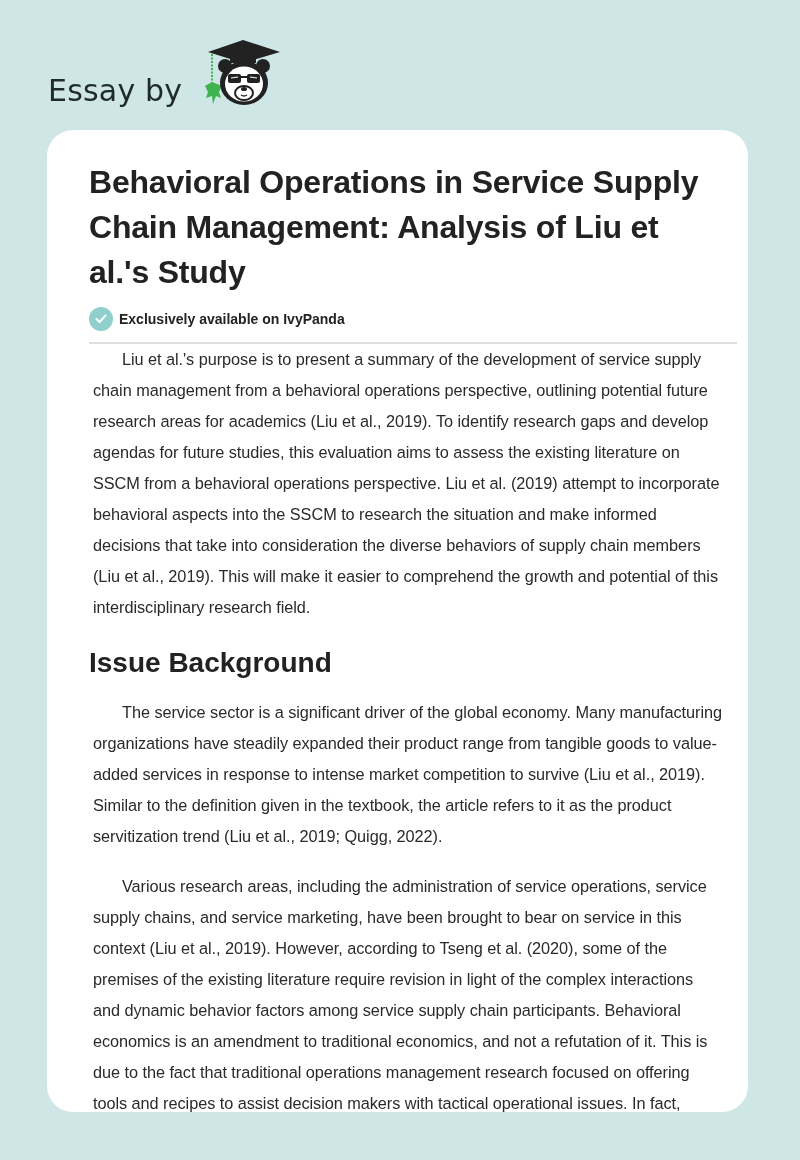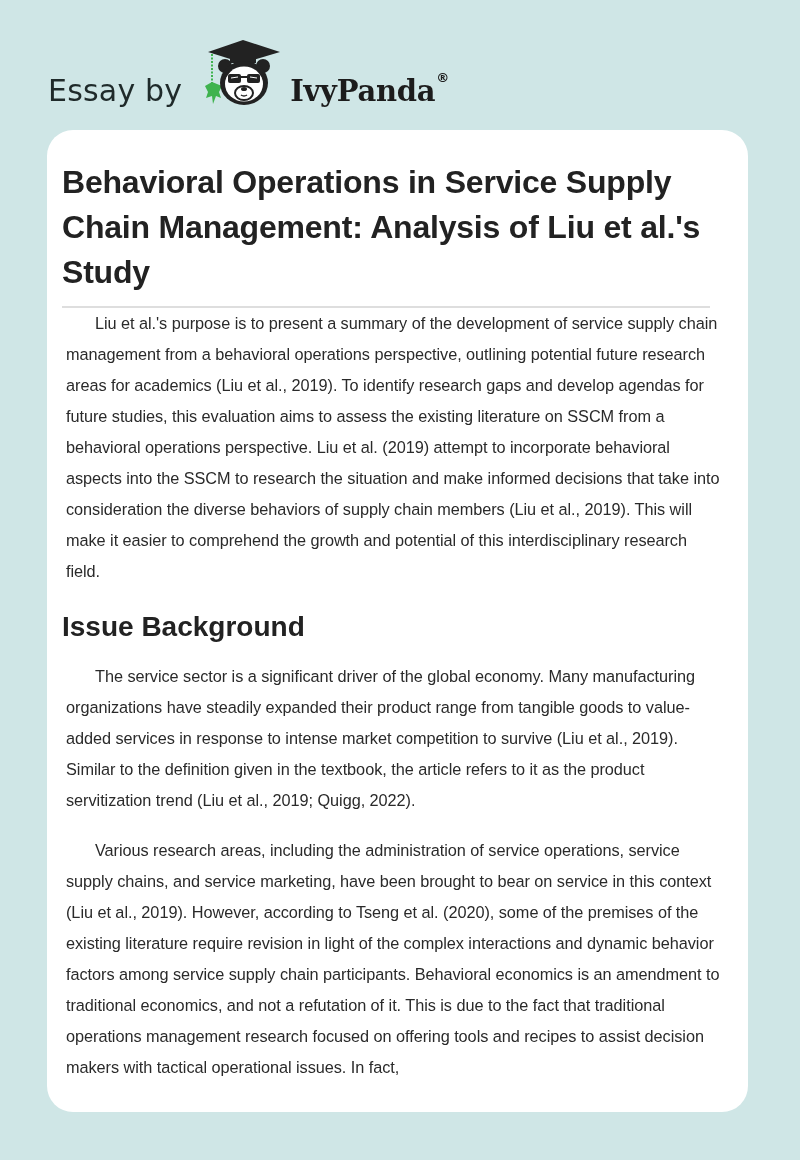--- a/index.html
+++ b/index.html
@@ -56,21 +56,21 @@
       position: absolute;
       left: 47px;
       top: 130px;
       width: 701px;
       height: 982px;
       background: #ffffff;
       border-radius: 26px;
       overflow: hidden;
     }
     .card-inner {
-      padding: 30px 26px 0 15px;
+      padding: 30px 26px 0 42px;
     }
     .title {
       font-family: "Liberation Sans", sans-serif;
       font-weight: bold;
       font-size: 32px;
       line-height: 45px;
       color: #222222;
       margin: 0;
       letter-spacing: -0.2px;
     }
@@ -143,27 +143,34 @@
       <rect x="47" y="38" width="13" height="9" rx="2" fill="#222"></rect>
       <line x1="41" y1="41" x2="47" y2="41" stroke="#222" stroke-width="2"></line>
       <line x1="31" y1="42" x2="38" y2="41" stroke="#ffffff" stroke-width="1"></line>
       <line x1="50" y1="41" x2="57" y2="42" stroke="#ffffff" stroke-width="1"></line>
 
       <ellipse cx="44" cy="57" rx="9" ry="7" fill="none" stroke="#222" stroke-width="2"></ellipse>
       <ellipse cx="44" cy="53" rx="3" ry="2" fill="#222"></ellipse>
       <path d="M41 59 Q44 61 47 59" stroke="#222" stroke-width="1.5" fill="none"></path>
     </svg>
   </span>
-  <span class="brand-name"><span>IvyPanda</span><span class="brand-reg">®</span></span>
 </div>
 
 <div class="card">
   <div class="card-inner">
     <h1 class="title">Behavioral Operations in Service Supply Chain Management: Analysis of Liu et al.'s Study</h1>
 
+    <div class="badge">
+      <span class="badge-icon">
+        <svg width="12" height="10" viewBox="0 0 12 10">
+          <path d="M1.5 5 L4.5 8 L10.5 1.5" stroke="#ffffff" stroke-width="2" fill="none" stroke-linecap="round" stroke-linejoin="round"></path>
+        </svg>
+      </span>
+      <span class="badge-text">Exclusively available on IvyPanda</span>
+    </div>
 
     <div class="divider"></div>
 
     <section>
       <p class="para">Liu et al.'s purpose is to present a summary of the development of service supply chain management from a behavioral operations perspective, outlining potential future research areas for academics (Liu et al., 2019). To identify research gaps and develop agendas for future studies, this evaluation aims to assess the existing literature on SSCM from a behavioral operations perspective. Liu et al. (2019) attempt to incorporate behavioral aspects into the SSCM to research the situation and make informed decisions that take into consideration the diverse behaviors of supply chain members (Liu et al., 2019). This will make it easier to comprehend the growth and potential of this interdisciplinary research field.</p>
     </section>
 
     <section>
       <h2 class="section-h">Issue Background</h2>
       <p class="para">The service sector is a significant driver of the global economy. Many manufacturing organizations have steadily expanded their product range from tangible goods to value-added services in response to intense market competition to survive (Liu et al., 2019). Similar to the definition given in the textbook, the article refers to it as the product servitization trend (Liu et al., 2019; Quigg, 2022).</p>

